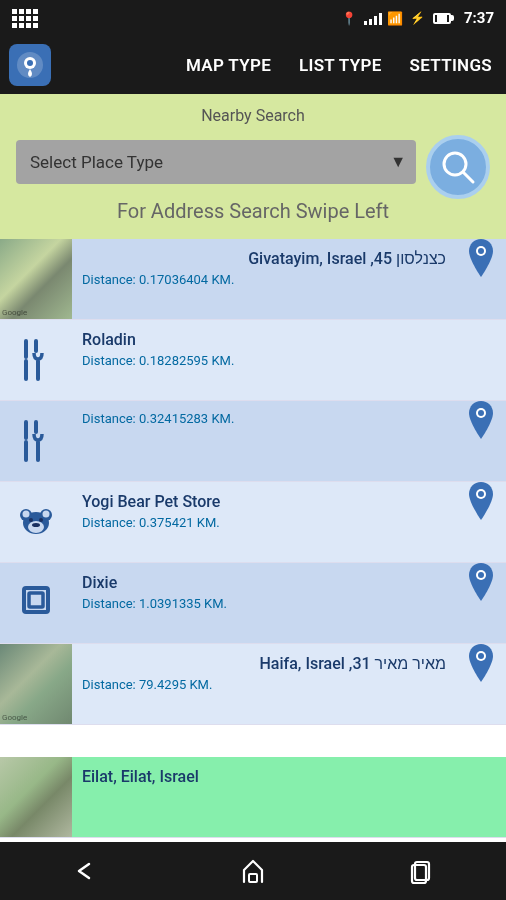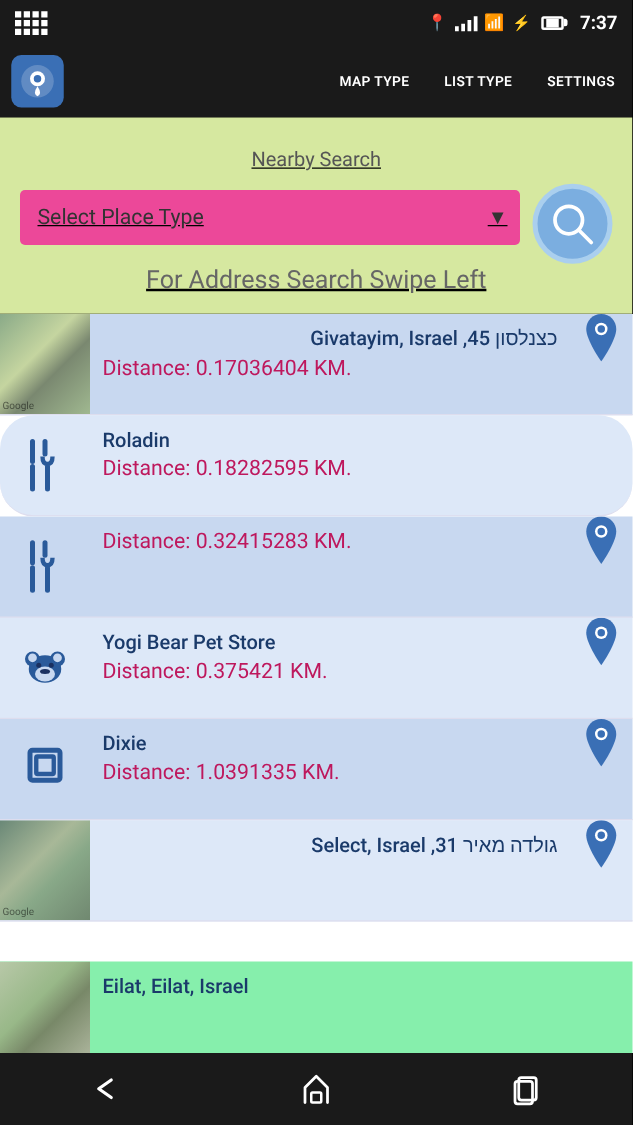--- a/index.html
+++ b/index.html
@@ -129,47 +129,46 @@
       flex-shrink: 0;
     }
     .nav-actions {
       display: flex;
       align-items: center;
       flex: 1;
       justify-content: flex-end;
     }
     .nav-btn {
       color: #fff;
-      font-size: 11px;
+      font-size: 17px;
       font-weight: 600;
       padding: 0 14px;
       height: 58px;
       display: flex;
       align-items: center;
       cursor: pointer;
       letter-spacing: 0.3px;
     }
 
     
     .search-area {
       background: #d6e8a0;
-      padding: 24px 16px 16px;
-      flex-shrink: 0;
-      text-decoration: underline;
+      padding: 12px 16px 16px;
+      flex-shrink: 0;
     }
     .nearby-label {
       text-align: center;
       font-size: 16px;
       color: #555;
       margin-bottom: 10px;
     }
     .select-row {
       display: flex;
       align-items: flex-start;
-      background: #ec4899;
+      background: #a3a3a3;
       border-radius: 4px;
       overflow: hidden;
       margin-bottom: 10px;
     }
     .select-place {
       flex: 1;
       font-size: 17px;
       color: #333;
       padding: 12px 14px;
     }
@@ -241,22 +240,22 @@
       color: #1a3a6a;
       font-weight: 500;
       margin-bottom: 4px;
       direction: rtl;
       unicode-bidi: plaintext;
     }
     .item-name.ltr {
       direction: ltr;
     }
     .item-distance {
-      font-size: 17px;
-      color: #be185d;
+      font-size: 13px;
+      color: #0369a1;
     }
     .pin-btn {
       width: 50px;
       display: flex;
       align-items: center;
       justify-content: center;
       flex-shrink: 0;
     }
     .pin-icon {
       width: 32px;
@@ -404,21 +403,21 @@
     </div>
     <div class="pin-btn">
       <svg class="pin-icon" viewBox="0 0 32 38" fill="none">
         <path d="M16 0C9 0 4 5.5 4 12c0 9 12 26 12 26S28 21 28 12C28 5.5 23 0 16 0z" fill="#3a6fb5"></path>
         <circle cx="16" cy="12" r="5" fill="#fff"></circle>
         <circle cx="16" cy="12" r="3" fill="#3a6fb5"></circle>
       </svg>
     </div>
   </div>
 
-  <div class="list-item" style="background:#dde8f8;border-radius:27px;">
+  <div class="list-item" style="background:#dde8f8;">
     <div class="item-icon">
       <svg viewBox="0 0 40 50" fill="none">
         <rect x="8" y="4" width="4" height="20" rx="2" fill="#2a5a9a"></rect>
         <rect x="18" y="4" width="4" height="14" rx="2" fill="#2a5a9a"></rect>
         <path d="M18 18 Q18 24 22 24 Q26 24 26 18" stroke="#2a5a9a" stroke-width="3.5" fill="none"></path>
         <rect x="8" y="24" width="4" height="22" rx="2" fill="#2a5a9a"></rect>
         <rect x="20" y="24" width="4" height="22" rx="2" fill="#2a5a9a"></rect>
       </svg>
     </div>
     <div class="item-info">
@@ -495,21 +494,22 @@
         <circle cx="16" cy="12" r="3" fill="#3a6fb5"></circle>
       </svg>
     </div>
   </div>
 
   <div class="list-item" style="background:#dde8f8;">
     <div class="item-thumb">
       <div class="thumb-haifa"></div>
     </div>
     <div class="item-info">
-      <div class="item-name">גולדה מאיר 31, Select, Israel</div>
+      <div class="item-name">מאיר מאיר 31, Haifa, Israel</div>
+      <div class="item-distance">Distance: 79.4295 KM.</div>
     </div>
     <div class="pin-btn">
       <svg class="pin-icon" viewBox="0 0 32 38" fill="none">
         <path d="M16 0C9 0 4 5.5 4 12c0 9 12 26 12 26S28 21 28 12C28 5.5 23 0 16 0z" fill="#3a6fb5"></path>
         <circle cx="16" cy="12" r="5" fill="#fff"></circle>
         <circle cx="16" cy="12" r="3" fill="#3a6fb5"></circle>
       </svg>
     </div>
   </div>
 

